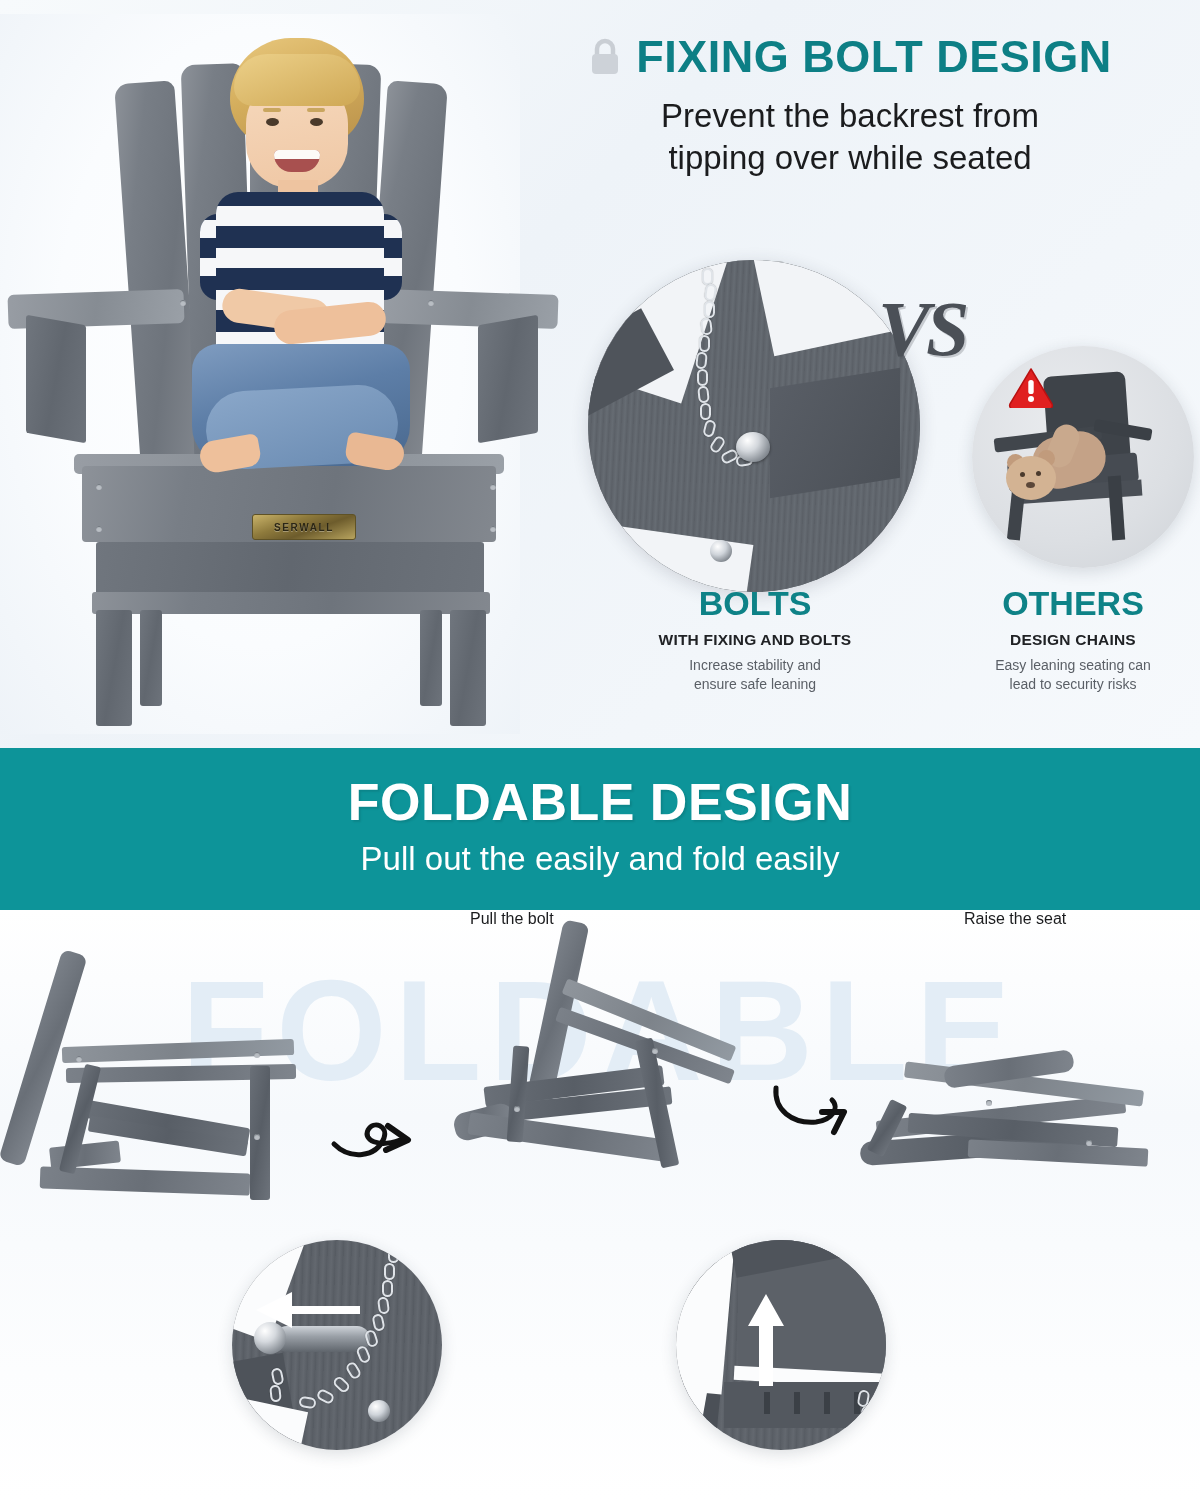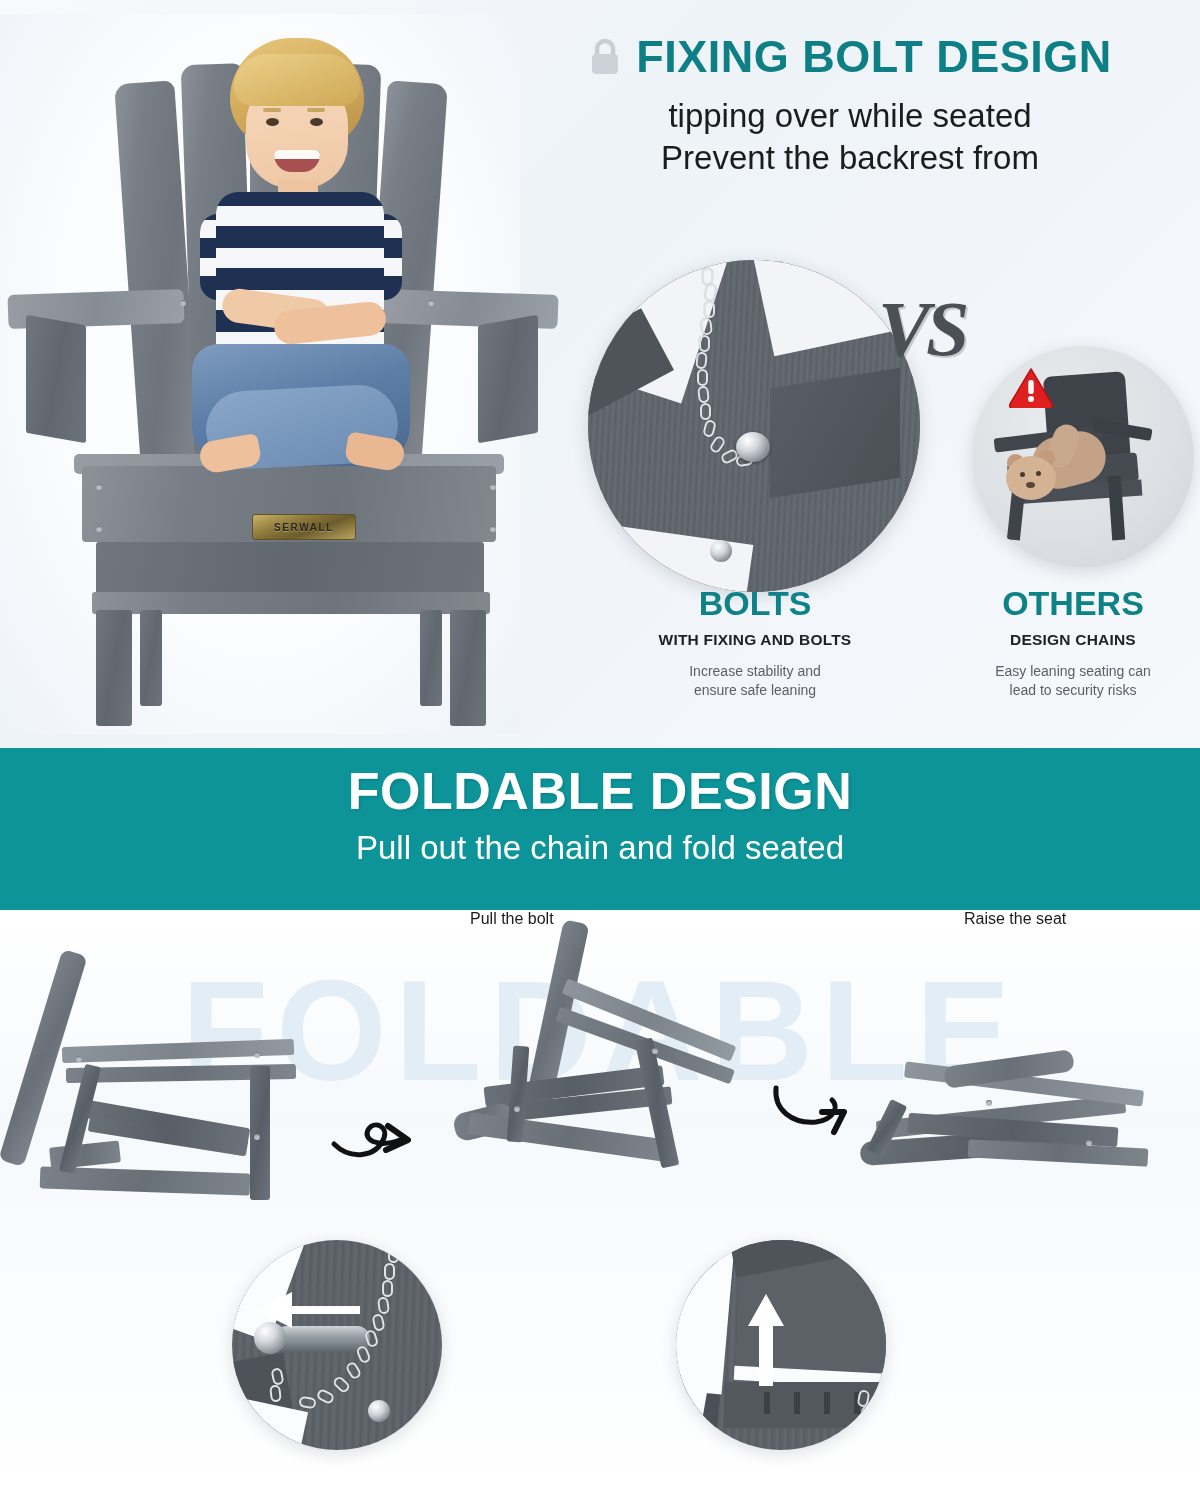--- a/index.html
+++ b/index.html
@@ -178,29 +178,29 @@
     text-shadow: 2px 2px 0 rgba(75,80,87,.25);
     font-family: "Liberation Serif", serif;
   }
 
   .cmp-labels { position: absolute; left: 560px; top: 586px; width: 640px; height: 150px; }
   .cmp-col { position: absolute; top: 0; text-align: center; }
   .cmp-col.ours   { left: 10px; width: 370px; }
   .cmp-col.others { left: 388px; width: 250px; }
   .cmp-h { font-size: 34px; font-weight: bold; color: #0e8287; line-height: 1.05; }
   .cmp-sub { margin-top: 9px; font-size: 15.5px; font-weight: bold; color: #202225; letter-spacing: .2px; }
-  .cmp-desc { margin-top: 13px; font-size: 14px; color: #5a5f66; line-height: 1.35; }
+  .cmp-desc { margin-top: 7px; font-size: 14px; color: #5a5f66; line-height: 1.35; }
 
   
   .banner {
     position: absolute; left: 0; top: 748px; width: 1200px; height: 162px;
     background: #0d9499; text-align: center; color: #ffffff;
   }
   .banner-title {
-    padding-top: 16px; font-size: 52px; font-weight: bold; letter-spacing: .5px; line-height: 1.05;
+    padding-top: 27px; font-size: 52px; font-weight: bold; letter-spacing: .5px; line-height: 1.05;
     text-shadow: 2px 2px 2px rgba(0,0,0,.10);
   }
   .banner-sub { margin-top: 10px; font-size: 33px; font-weight: 400; }
 
   
   .bottom {
     position: absolute; left: 0; top: 910px; width: 1200px; height: 590px;
     background: linear-gradient(180deg, #ffffff 0%, #f6f9fc 35%, #ffffff 100%);
     overflow: hidden;
   }
@@ -324,22 +324,22 @@
 
     <div class="head-block">
       <div class="head-row">
         <svg class="lock-icon" viewBox="0 0 34 40">
           <path d="M9 18 V12 a8 8 0 0 1 16 0 V18" fill="none" stroke="#c9ced4" stroke-width="4.5" stroke-linecap="round"></path>
           <rect x="4" y="17" width="26" height="20" rx="4" fill="#cdd2d8"></rect>
         </svg>
         <div class="head-title">FIXING BOLT DESIGN</div>
       </div>
       <div class="head-sub">
+        <div>Prevent the backrest from</div>
         <div>tipping over while seated</div>
-        <div>Prevent the backrest from</div>
       </div>
     </div>
 
     <div class="cmp">
 
       <div class="circ-ours">
         <div class="ours-wood"></div>
         <div class="ours-notch-a"></div>
         <div class="ours-notch-b"></div>
         <div class="ours-notch-c"></div>
@@ -408,21 +408,21 @@
         <div class="cmp-desc">
           <div>Easy leaning seating can</div>
           <div>lead to security risks</div>
         </div>
       </div>
     </div>
   </div>
 
   <div class="banner">
     <div class="banner-title">FOLDABLE DESIGN</div>
-    <div class="banner-sub">Pull out the chain and fold seated</div>
+    <div class="banner-sub">Pull out the easily and fold easily</div>
   </div>
 
   <div class="bottom">
     <div class="watermark">FOLDABLE</div>
 
     <div class="stage" style="left:10px; top:28px; width:320px; height:310px;">
       <div class="st-slat" style="left:20px; top:10px; width:26px; height:220px; transform:rotate(17deg); border-radius:8px;"></div>
       <div class="st-slat lt" style="left:52px; top:105px; width:232px; height:16px; transform:rotate(-2deg);"></div>
       <div class="st-slat" style="left:56px; top:128px; width:230px; height:15px; transform:rotate(-1deg);"></div>
       <div class="st-slat d" style="left:74px; top:176px; width:166px; height:18px; transform:rotate(10deg);"></div>

